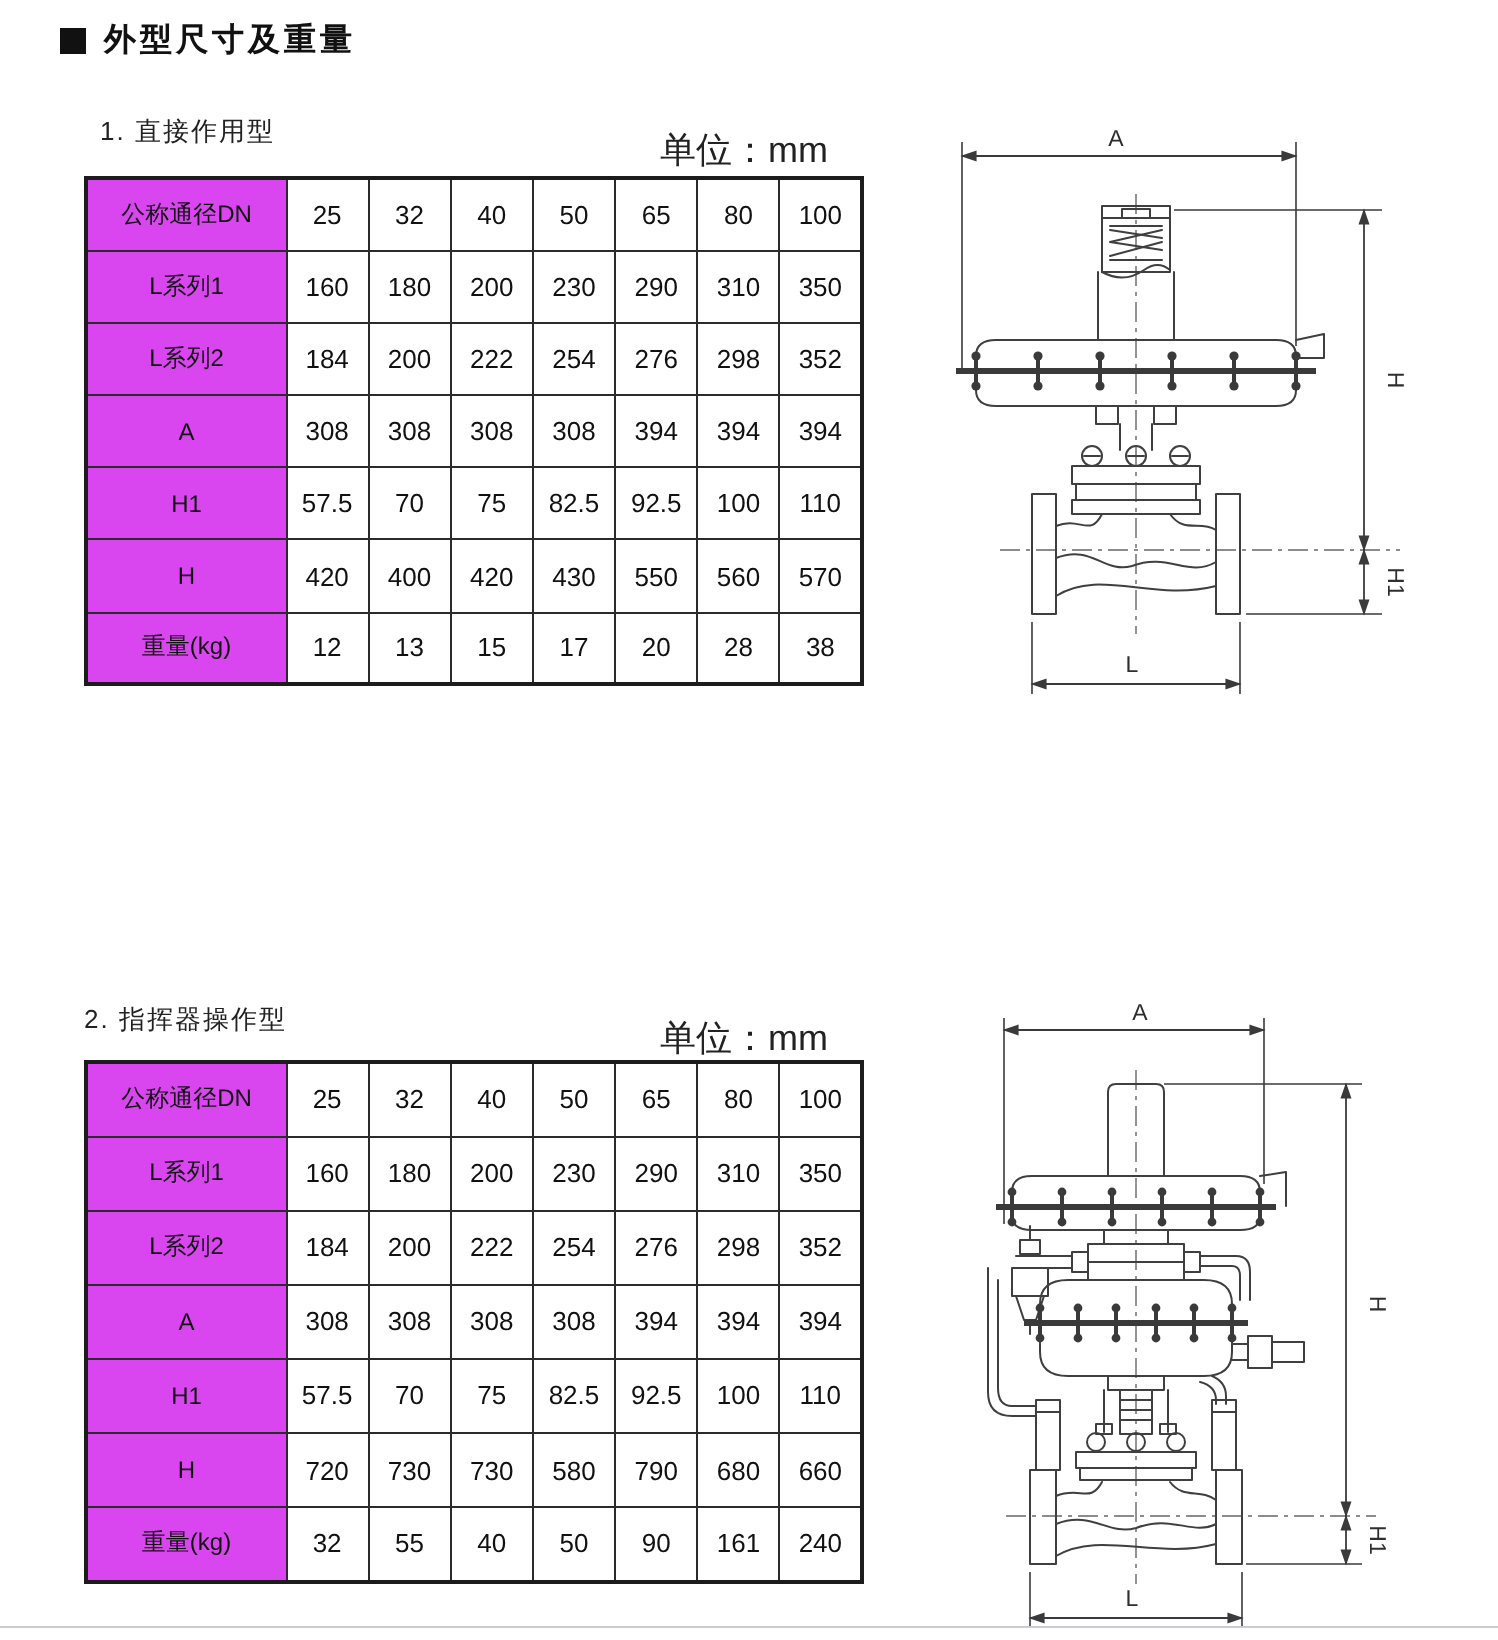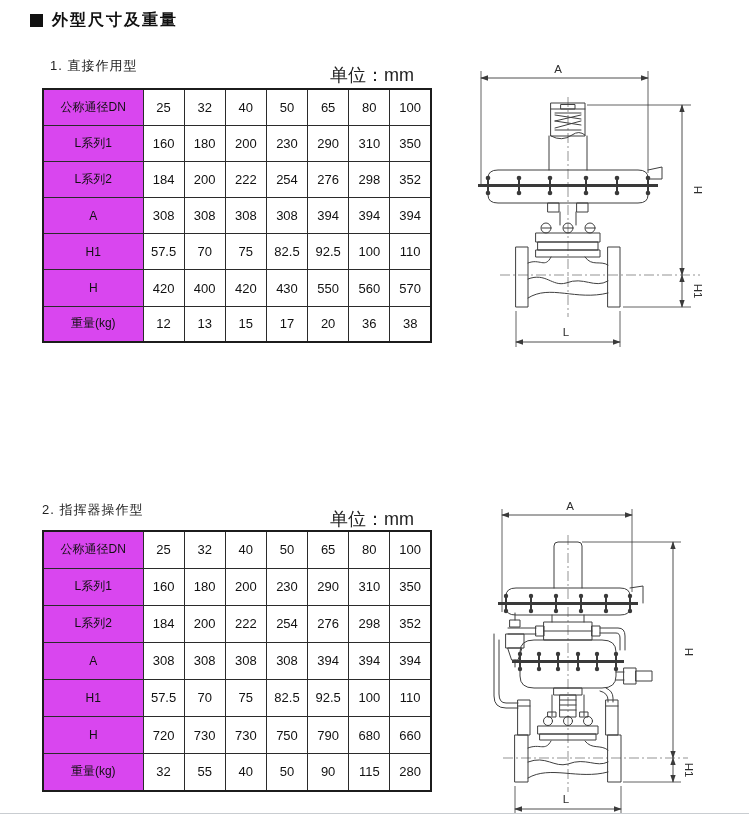--- a/index.html
+++ b/index.html
@@ -128,21 +128,21 @@
           <td>560</td>
           <td>570</td>
         </tr>
         <tr>
           <th>重量(kg)</th>
           <td>12</td>
           <td>13</td>
           <td>15</td>
           <td>17</td>
           <td>20</td>
-          <td>36</td>
+          <td>28</td>
           <td>38</td>
         </tr>
       </tbody>
   </table>
 
   <svg class="svg1" width="300" height="300" viewBox="0 0 300 300">
     <defs>
       <marker id="ar" viewBox="0 0 10 10" refX="9" refY="5" markerWidth="9" markerHeight="9" orient="auto-start-reverse">
         <path d="M0,1.6 L10,5 L0,8.4 z" fill="#3a3a3a"></path>
       </marker>
@@ -302,34 +302,34 @@
           <td>82.5</td>
           <td>92.5</td>
           <td>100</td>
           <td>110</td>
         </tr>
         <tr>
           <th>H</th>
           <td>720</td>
           <td>730</td>
           <td>730</td>
-          <td>750</td>
+          <td>580</td>
           <td>790</td>
           <td>680</td>
           <td>660</td>
         </tr>
         <tr>
           <th>重量(kg)</th>
           <td>32</td>
           <td>55</td>
           <td>40</td>
           <td>50</td>
           <td>90</td>
-          <td>115</td>
-          <td>280</td>
+          <td>161</td>
+          <td>240</td>
         </tr>
       </tbody>
   </table>
 
   <svg class="svg2" width="300" height="320" viewBox="0 0 300 320">
 
     <line class="cl" x1="120" y1="35" x2="120" y2="292"></line>
     <line class="cl" x1="55" y1="258" x2="240" y2="258"></line>
 
     <line class="ext" x1="54" y1="9" x2="54" y2="112"></line>

